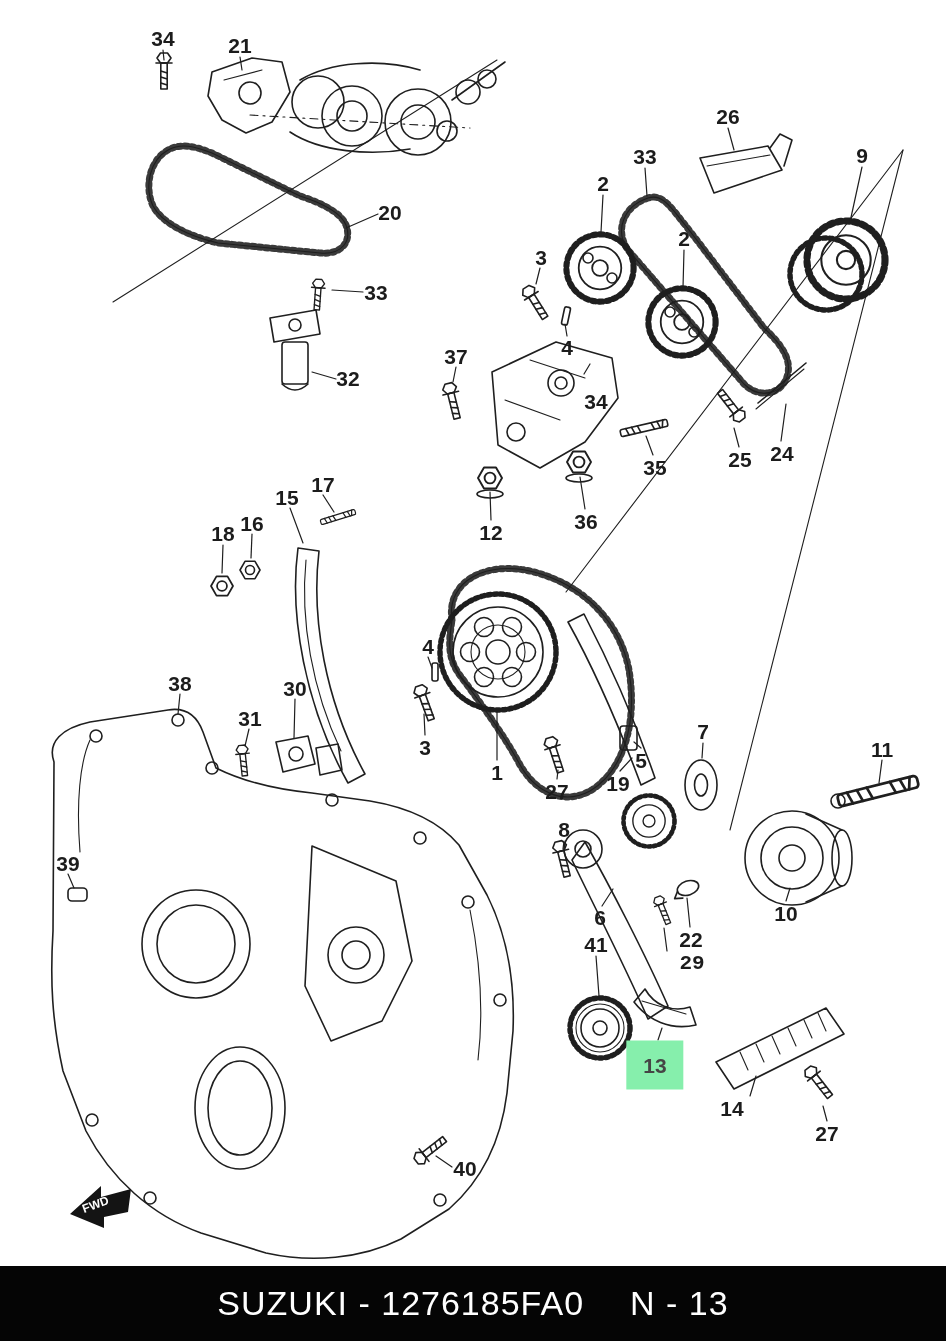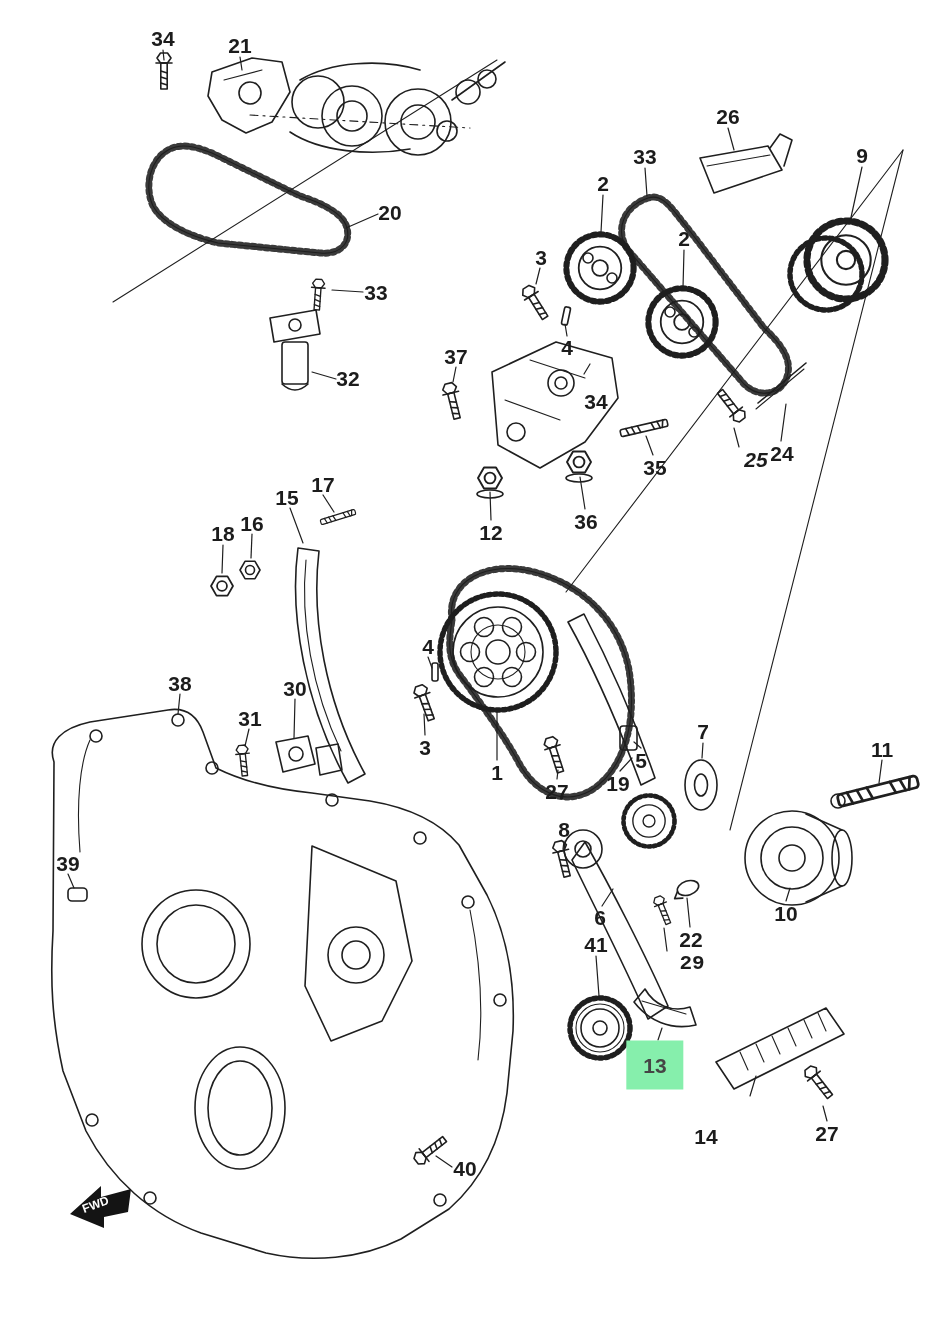--- a/index.html
+++ b/index.html
@@ -395,21 +395,21 @@
       <div class="part-label" style="left: 728px; top: 116px;">26</div>
       <div class="part-label" style="left: 645px; top: 156px;">33</div>
       <div class="part-label" style="left: 862px; top: 155px;">9</div>
       <div class="part-label" style="left: 603px; top: 183px;">2</div>
       <div class="part-label" style="left: 684px; top: 238px;">2</div>
       <div class="part-label" style="left: 541px; top: 257px;">3</div>
       <div class="part-label" style="left: 567px; top: 347px;">4</div>
       <div class="part-label" style="left: 596px; top: 353px; margin-top: 48px;">34</div>
       <div class="part-label" style="left: 456px; top: 356px;">37</div>
       <div class="part-label" style="left: 655px; top: 467px;">35</div>
-      <div class="part-label" style="left: 756px; top: 459px; font-style: italic;">25</div>
+      <div class="part-label" style="left: 740px; top: 459px;">25</div>
       <div class="part-label" style="left: 782px; top: 453px;">24</div>
       <div class="part-label" style="left: 491px; top: 532px;">12</div>
       <div class="part-label" style="left: 586px; top: 521px;">36</div>
       <div class="part-label" style="left: 323px; top: 484px;">17</div>
       <div class="part-label" style="left: 287px; top: 497px;">15</div>
       <div class="part-label" style="left: 252px; top: 523px;">16</div>
       <div class="part-label" style="left: 223px; top: 533px;">18</div>
       <div class="part-label" style="left: 428px; top: 646px;">4</div>
       <div class="part-label" style="left: 425px; top: 747px;">3</div>
       <div class="part-label" style="left: 497px; top: 772px;">1</div>
@@ -418,23 +418,27 @@
       <div class="part-label" style="left: 703px; top: 731px;">7</div>
       <div class="part-label" style="left: 557px; top: 791px;">27</div>
       <div class="part-label" style="left: 564px; top: 829px;">8</div>
       <div class="part-label" style="left: 600px; top: 917px;">6</div>
       <div class="part-label" style="left: 596px; top: 944px;">41</div>
       <div class="part-label" style="left: 692px; top: 963px; font-family: Liberation Mono, monospace;">29</div>
       <div class="part-label" style="left: 691px; top: 939px;">22</div>
       <div class="part-label" style="left: 786px; top: 913px;">10</div>
       <div class="part-label" style="left: 882px; top: 749px;">11</div>
       <div class="part-label highlight" style="left: 655px; top: 1065px; background: #86efac;">13</div>
-      <div class="part-label" style="left: 706px; top: 1108px; margin-top: 28px;">14</div>
+      <div class="part-label" style="left: 732px; top: 1108px;">14</div>
       <div class="part-label" style="left: 827px; top: 1133px;">27</div>
       <div class="part-label" style="left: 180px; top: 683px;">38</div>
       <div class="part-label" style="left: 295px; top: 688px;">30</div>
       <div class="part-label" style="left: 250px; top: 718px;">31</div>
       <div class="part-label" style="left: 68px; top: 863px;">39</div>
       <div class="part-label" style="left: 465px; top: 1168px; text-align: center;">40</div>
     </div>
 
-
+<div class="footer-bar">
+  <span>SUZUKI - 1276185FA0</span>
+  <span>N - 13</span>
 </div>
 
+</div>
+
 </body></html>

